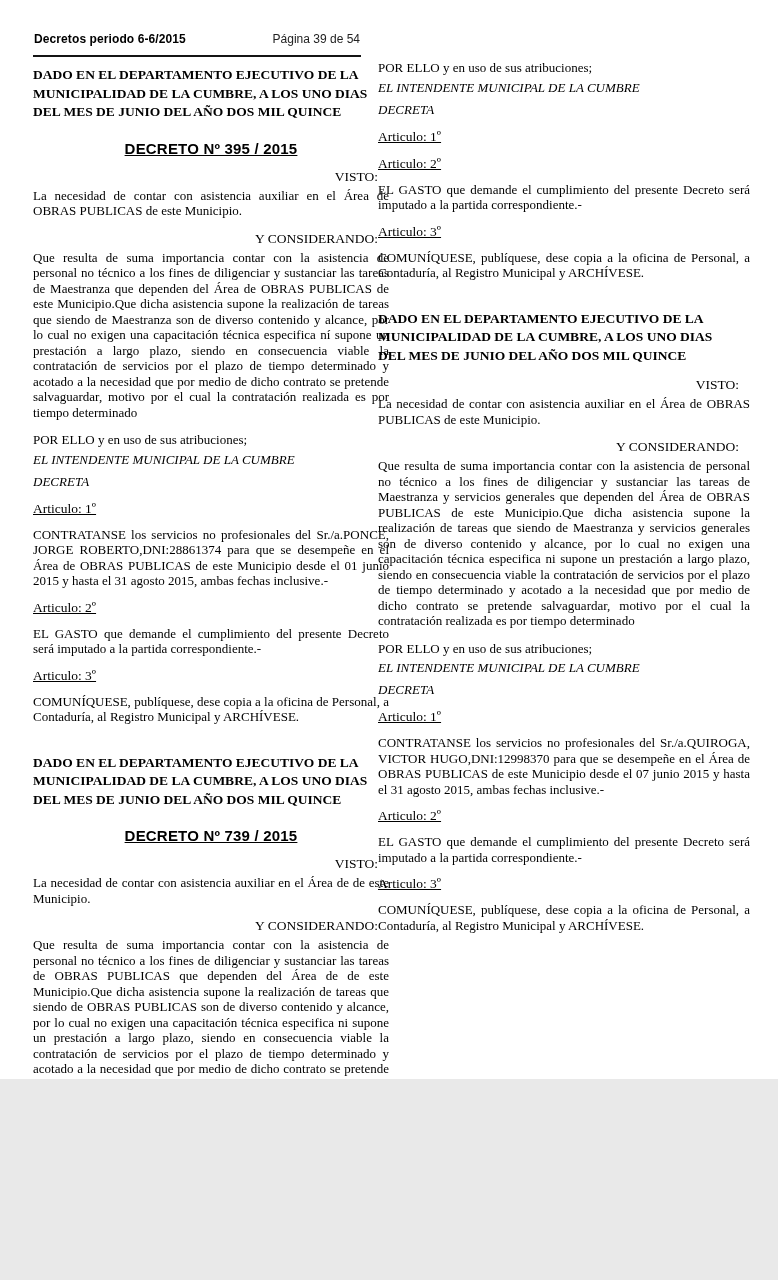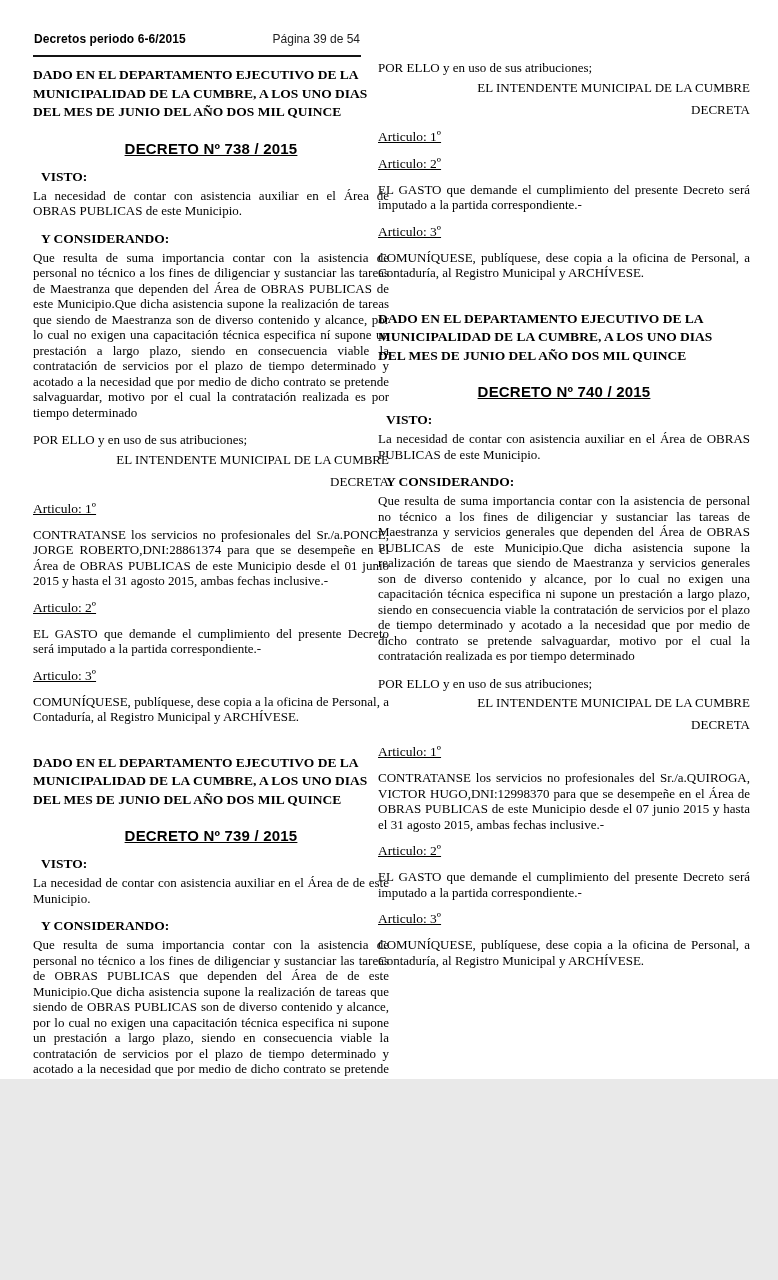--- a/index.html
+++ b/index.html
@@ -46,61 +46,63 @@
   .b-title {
     font-family: "Liberation Sans", sans-serif;
     font-weight: bold;
     font-size: 15px;
     text-decoration: underline;
     text-align: center;
     letter-spacing: 0.2px;
     margin: 18px 0 10px;
   }
   .b-label {
-    font-weight: bold;
+    font-weight: normal;
     font-size: 13.5px;
-    margin: 12px 4px 3px;
+    margin: 12px 11px 3px;
     padding-left: 4px;
+    text-align: right;
   }
   .b-para {
     font-size: 13px;
     line-height: 15.5px;
     text-align: justify;
     margin: 0 0 5px;
   }
   .b-closing {
     font-size: 13px;
     line-height: 15.5px;
     margin: 12px 0 4px;
   }
   .b-center {
     font-size: 13px;
     line-height: 16px;
-    text-align: right;
+    text-align: left;
     margin: 3px 0 6px;
+    font-style: italic;
   }
   .b-article {
     font-weight: normal;
     font-size: 13.5px;
     text-decoration: underline;
     margin: 11px 0 10px;
   }
 </style>
 </head>
 <body>
 
 <div class="page">
   <div class="header">
     <span class="h-left">Decretos periodo 6-6/2015</span>
     <span class="h-right">Página 39 de 54</span>
   </div>
 
   <div class="col col-left">
       <div class="b-dado">DADO EN EL DEPARTAMENTO EJECUTIVO DE LA MUNICIPALIDAD DE LA CUMBRE, A LOS UNO DIAS DEL MES DE JUNIO DEL AÑO DOS MIL QUINCE</div>
-      <div class="b-title">DECRETO Nº 738 / 2015</div>
+      <div class="b-title">DECRETO Nº 395 / 2015</div>
       <div class="b-label">VISTO:</div>
       <div class="b-para">La necesidad de contar con asistencia auxiliar en el Área de OBRAS PUBLICAS de este Municipio.</div>
       <div class="b-label">Y CONSIDERANDO:</div>
       <div class="b-para">Que resulta de suma importancia contar con la asistencia de personal no técnico a los fines de diligenciar y sustanciar las tareas de Maestranza  que dependen del Área de OBRAS PUBLICAS de este Municipio.Que dicha asistencia supone la realización de tareas que siendo de Maestranza  son de diverso contenido y alcance, por lo cual no exigen una capacitación técnica especifica ní supone un prestación a largo plazo, siendo en consecuencia viable la contratación de servicios por el plazo de tiempo determinado y acotado  a la necesidad que por medio de dicho contrato se pretende salvaguardar, motivo por el cual la contratación realizada es por tiempo determinado</div>
       <div class="b-closing">POR ELLO y en uso de sus atribuciones;</div>
       <div class="b-center">EL INTENDENTE MUNICIPAL DE LA CUMBRE</div>
       <div class="b-center">DECRETA</div>
       <div class="b-article">Articulo: 1º</div>
       <div class="b-para">CONTRATANSE los servicios no profesionales del Sr./a.PONCE, JORGE ROBERTO,DNI:28861374 para que se desempeñe  en  el Área de OBRAS PUBLICAS de este Municipio desde el 01 junio 2015 y hasta el 31 agosto 2015, ambas fechas inclusive.-</div>
       <div class="b-article">Articulo: 2º</div>
@@ -118,21 +120,20 @@
   <div class="col col-right">
       <div class="b-closing">POR ELLO y en uso de sus atribuciones;</div>
       <div class="b-center">EL INTENDENTE MUNICIPAL DE LA CUMBRE</div>
       <div class="b-center">DECRETA</div>
       <div class="b-article">Articulo: 1º</div>
       <div class="b-article">Articulo: 2º</div>
       <div class="b-para">EL GASTO que demande el cumplimiento del presente Decreto será imputado a la partida correspondiente.-</div>
       <div class="b-article">Articulo: 3º</div>
       <div class="b-para">COMUNÍQUESE, publíquese, dese copia a la oficina de Personal, a  Contaduría, al Registro Municipal  y ARCHÍVESE.</div>
       <div class="b-dado">DADO EN EL DEPARTAMENTO EJECUTIVO DE LA MUNICIPALIDAD DE LA CUMBRE, A LOS UNO DIAS DEL MES DE JUNIO DEL AÑO DOS MIL QUINCE</div>
-      <div class="b-title">DECRETO Nº 740 / 2015</div>
       <div class="b-label">VISTO:</div>
       <div class="b-para">La necesidad de contar con asistencia auxiliar en el Área de OBRAS PUBLICAS de este Municipio.</div>
       <div class="b-label">Y CONSIDERANDO:</div>
       <div class="b-para">Que resulta de suma importancia contar con la asistencia de personal no técnico a los fines de diligenciar y sustanciar las tareas de Maestranza y servicios generales que dependen del Área de OBRAS PUBLICAS de este Municipio.Que dicha asistencia supone la realización de tareas que siendo de Maestranza y servicios generales son de diverso contenido y alcance, por lo cual no exigen una capacitación técnica especifica ni supone un prestación a largo plazo, siendo en consecuencia viable la contratación de servicios por el plazo de tiempo determinado y acotado  a la necesidad que por medio de dicho contrato se pretende salvaguardar, motivo por el cual la contratación realizada es por tiempo determinado</div>
       <div class="b-closing">POR ELLO y en uso de sus atribuciones;</div>
       <div class="b-center">EL INTENDENTE MUNICIPAL DE LA CUMBRE</div>
       <div class="b-center">DECRETA</div>
       <div class="b-article">Articulo: 1º</div>
       <div class="b-para">CONTRATANSE los servicios no profesionales del Sr./a.QUIROGA, VICTOR HUGO,DNI:12998370 para que se desempeñe  en  el Área de OBRAS PUBLICAS de este Municipio desde el 07 junio 2015 y hasta el 31 agosto 2015, ambas fechas inclusive.-</div>
       <div class="b-article">Articulo: 2º</div>

